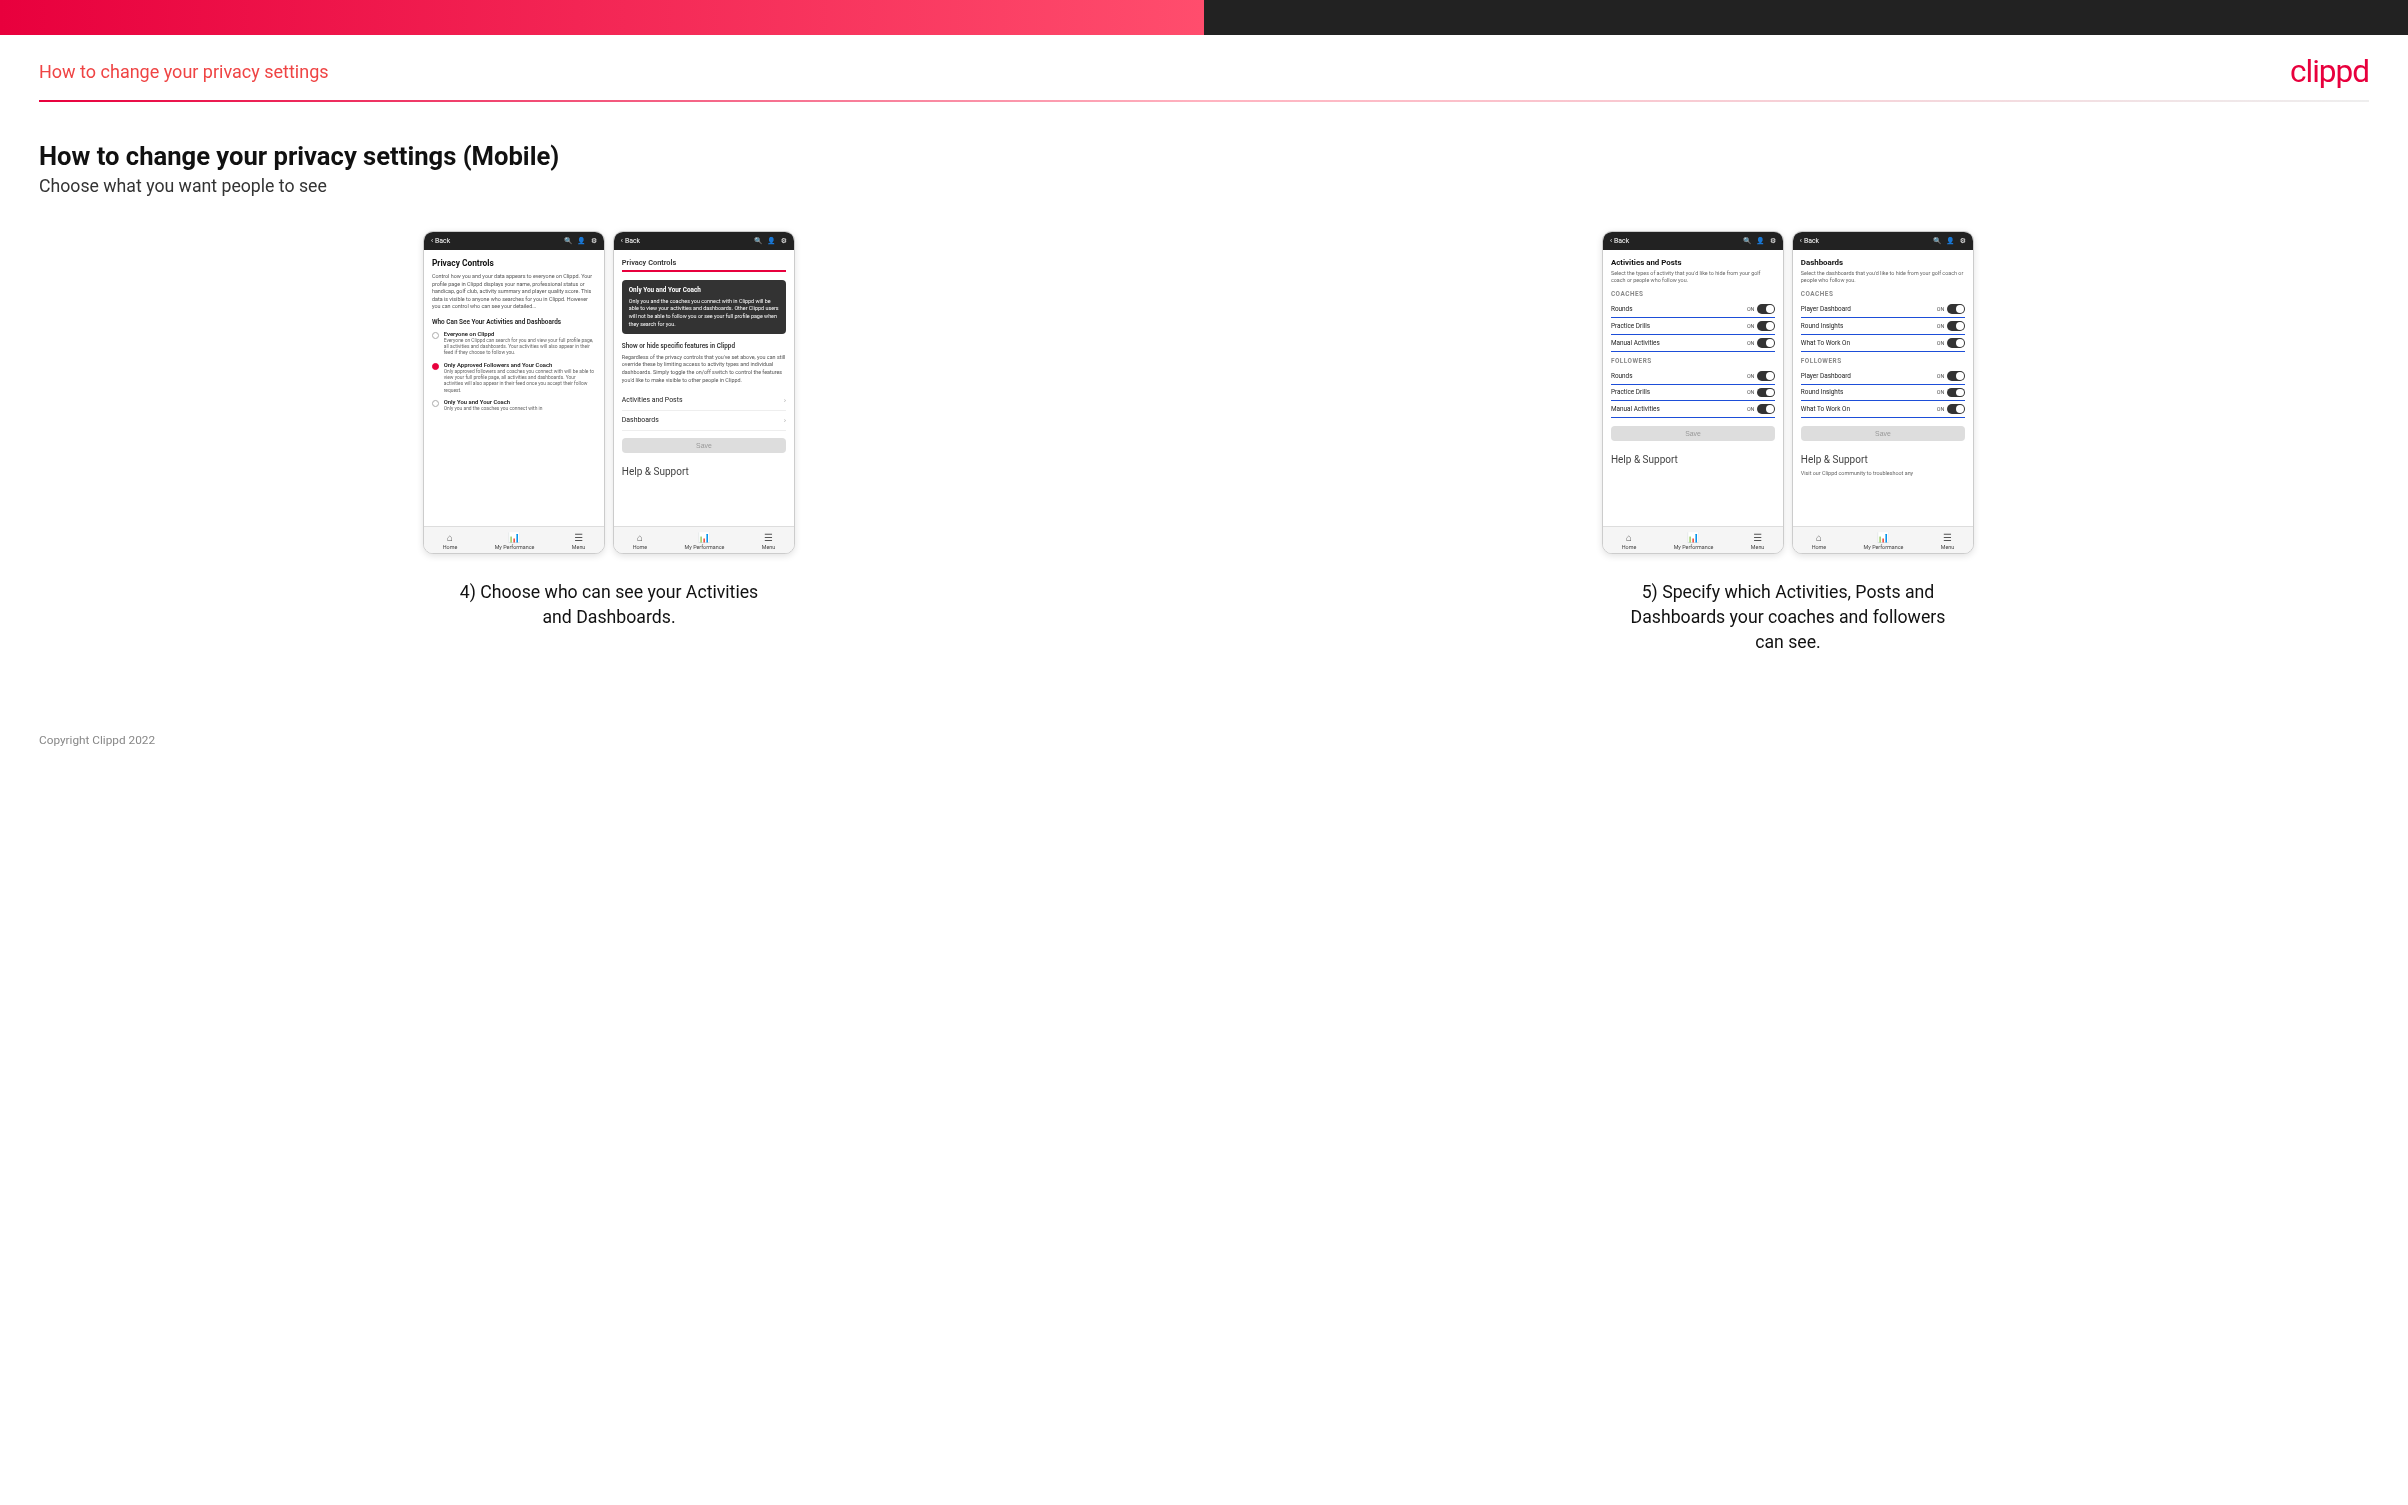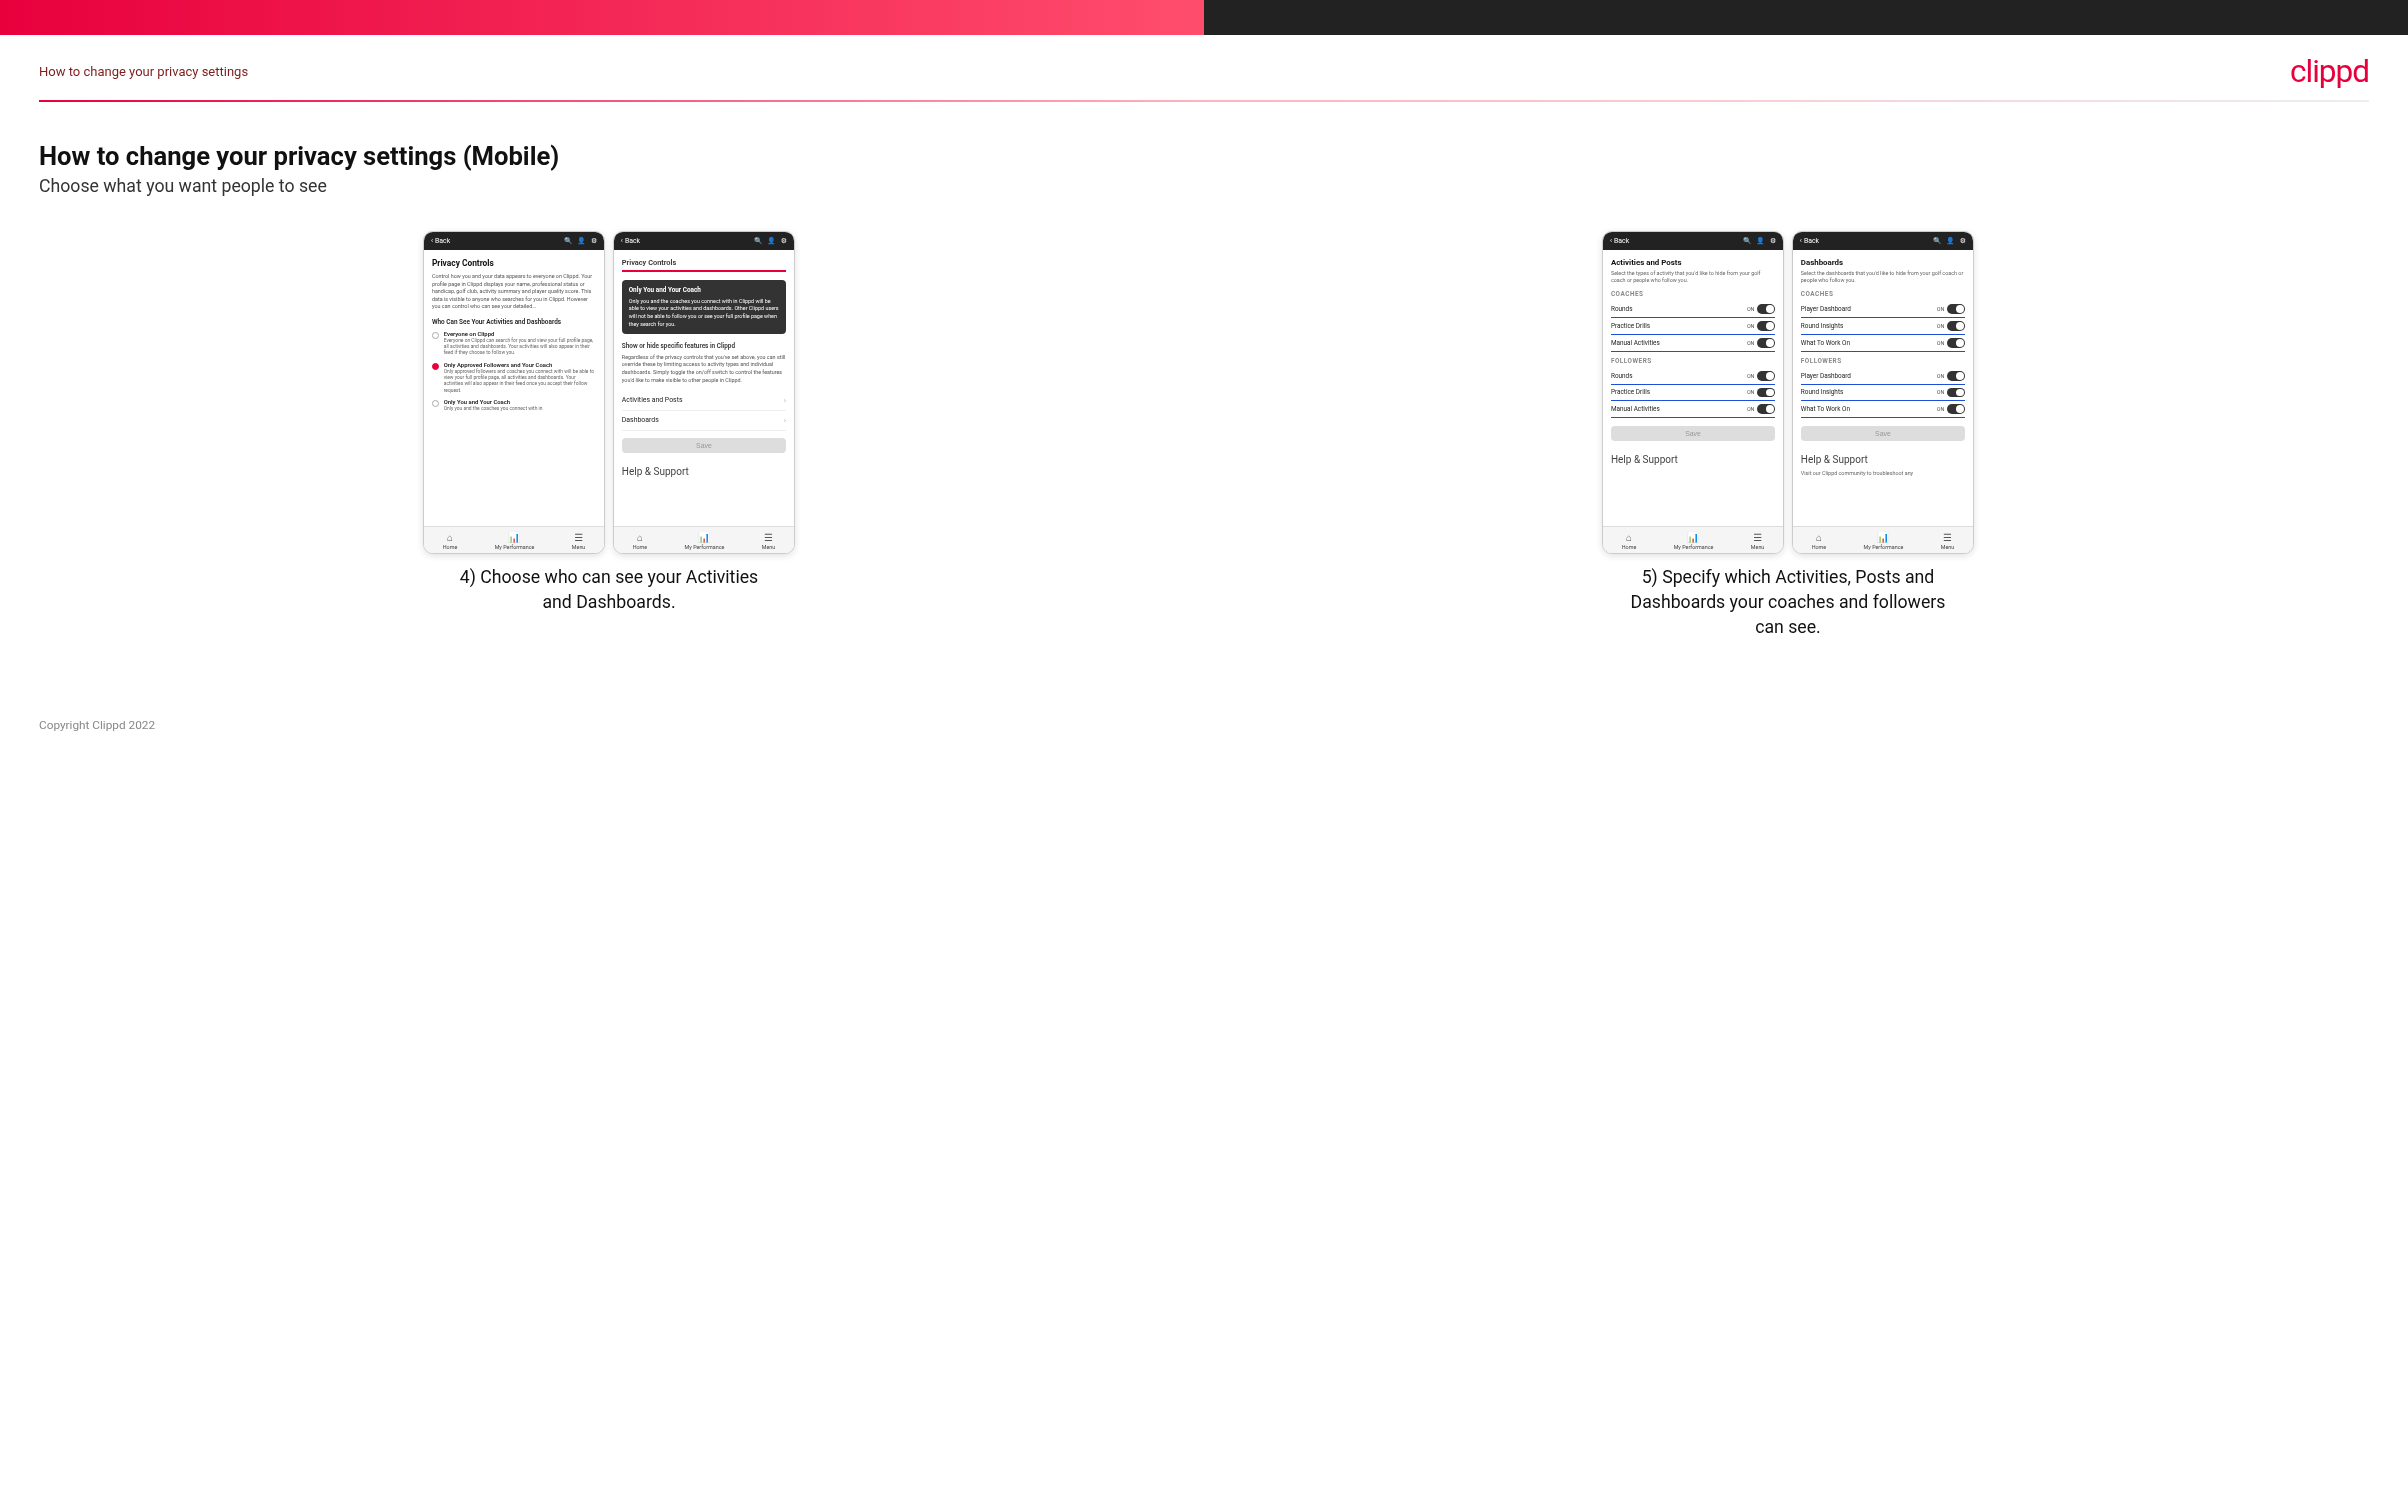--- a/index.html
+++ b/index.html
@@ -16,22 +16,22 @@
     }
 
     
     .header {
       display: flex;
       align-items: center;
       justify-content: space-between;
       padding: 17.7px 39px 9.9px 39px;
     }
     .header-title {
-      font-size: 13px;
-      color: #7f1d1d;
+      font-size: 18px;
+      color: #ef4444;
     }
     .logo {
       font-size: 31.5px;
       font-weight: 400;
       color: #e8003d;
       letter-spacing: -1px;
     }
     .header-divider {
       height: 2px;
       background: linear-gradient(90deg, #e8003d 0%, #ffb3c0 50%, #eee 100%);
@@ -66,21 +66,21 @@
       display: flex;
       flex-direction: column;
       align-items: center;
     }
 
     .mockup-caption {
       font-size: 17.7px;
       font-weight: 400;
       color: #111;
       text-align: center;
-      margin-top: 11px;
+      margin-top: 26px;
       max-width: 315px;
       line-height: 1.4;
     }
 
     
     .phone-wrap {
       display: flex;
       gap: 7.9px;
     }
 

